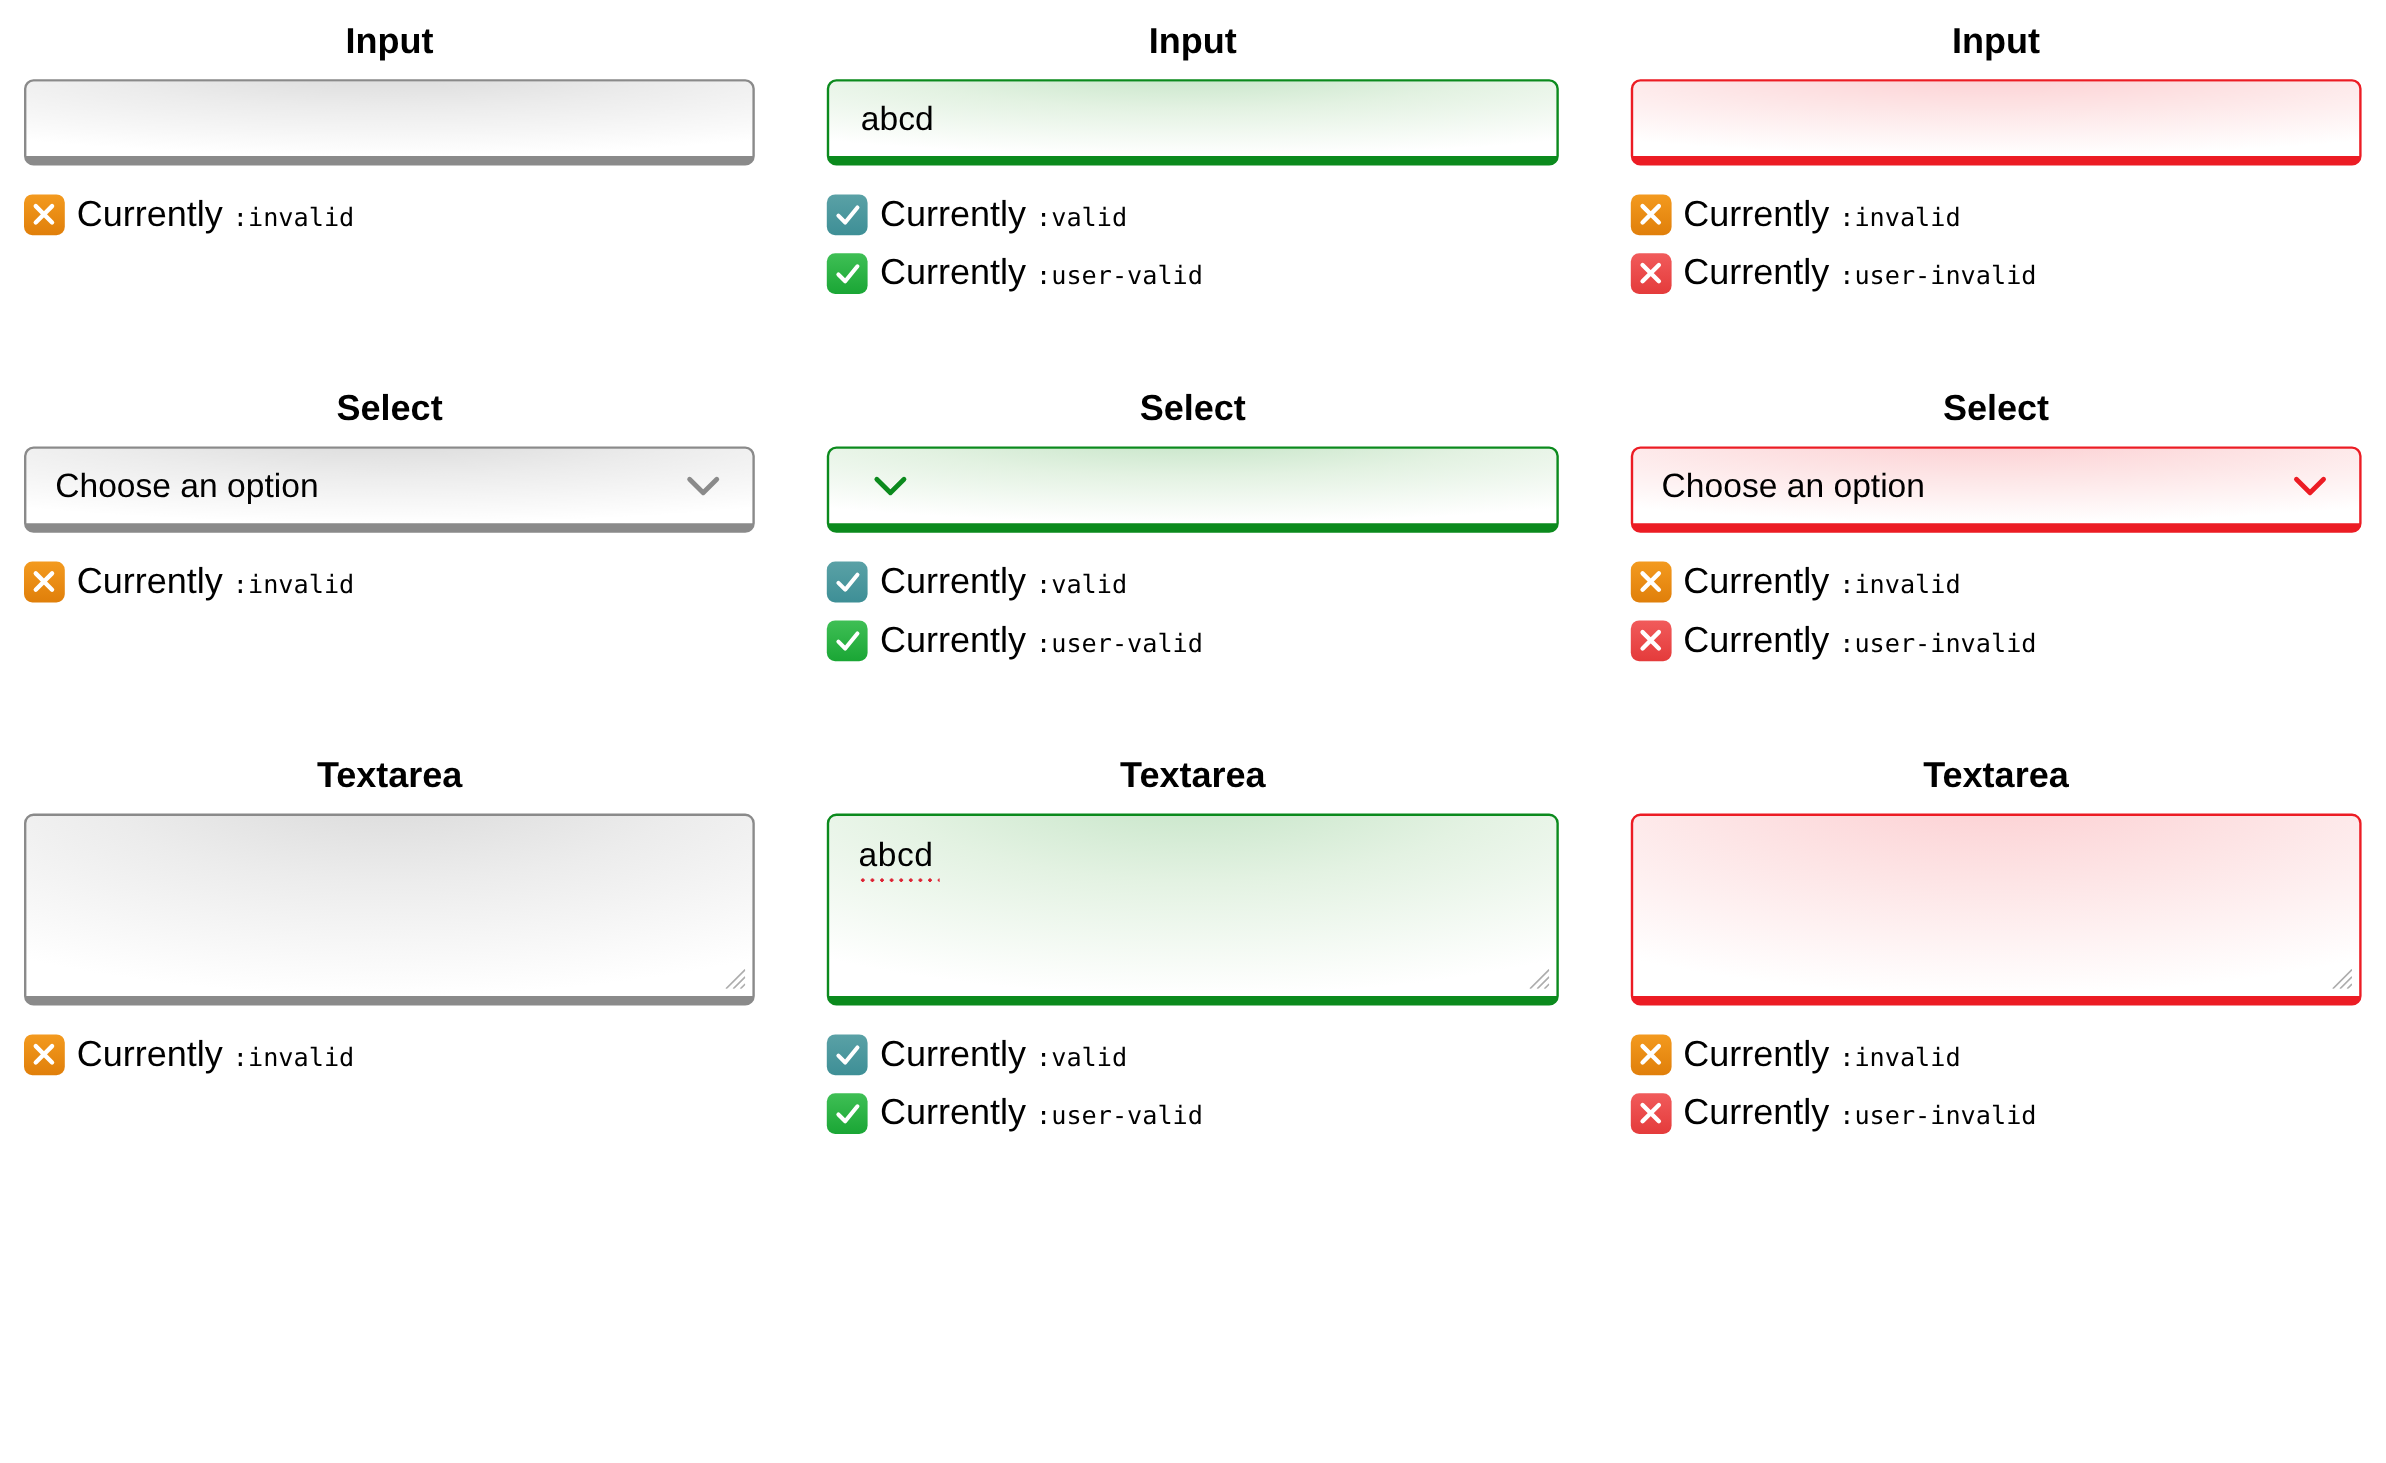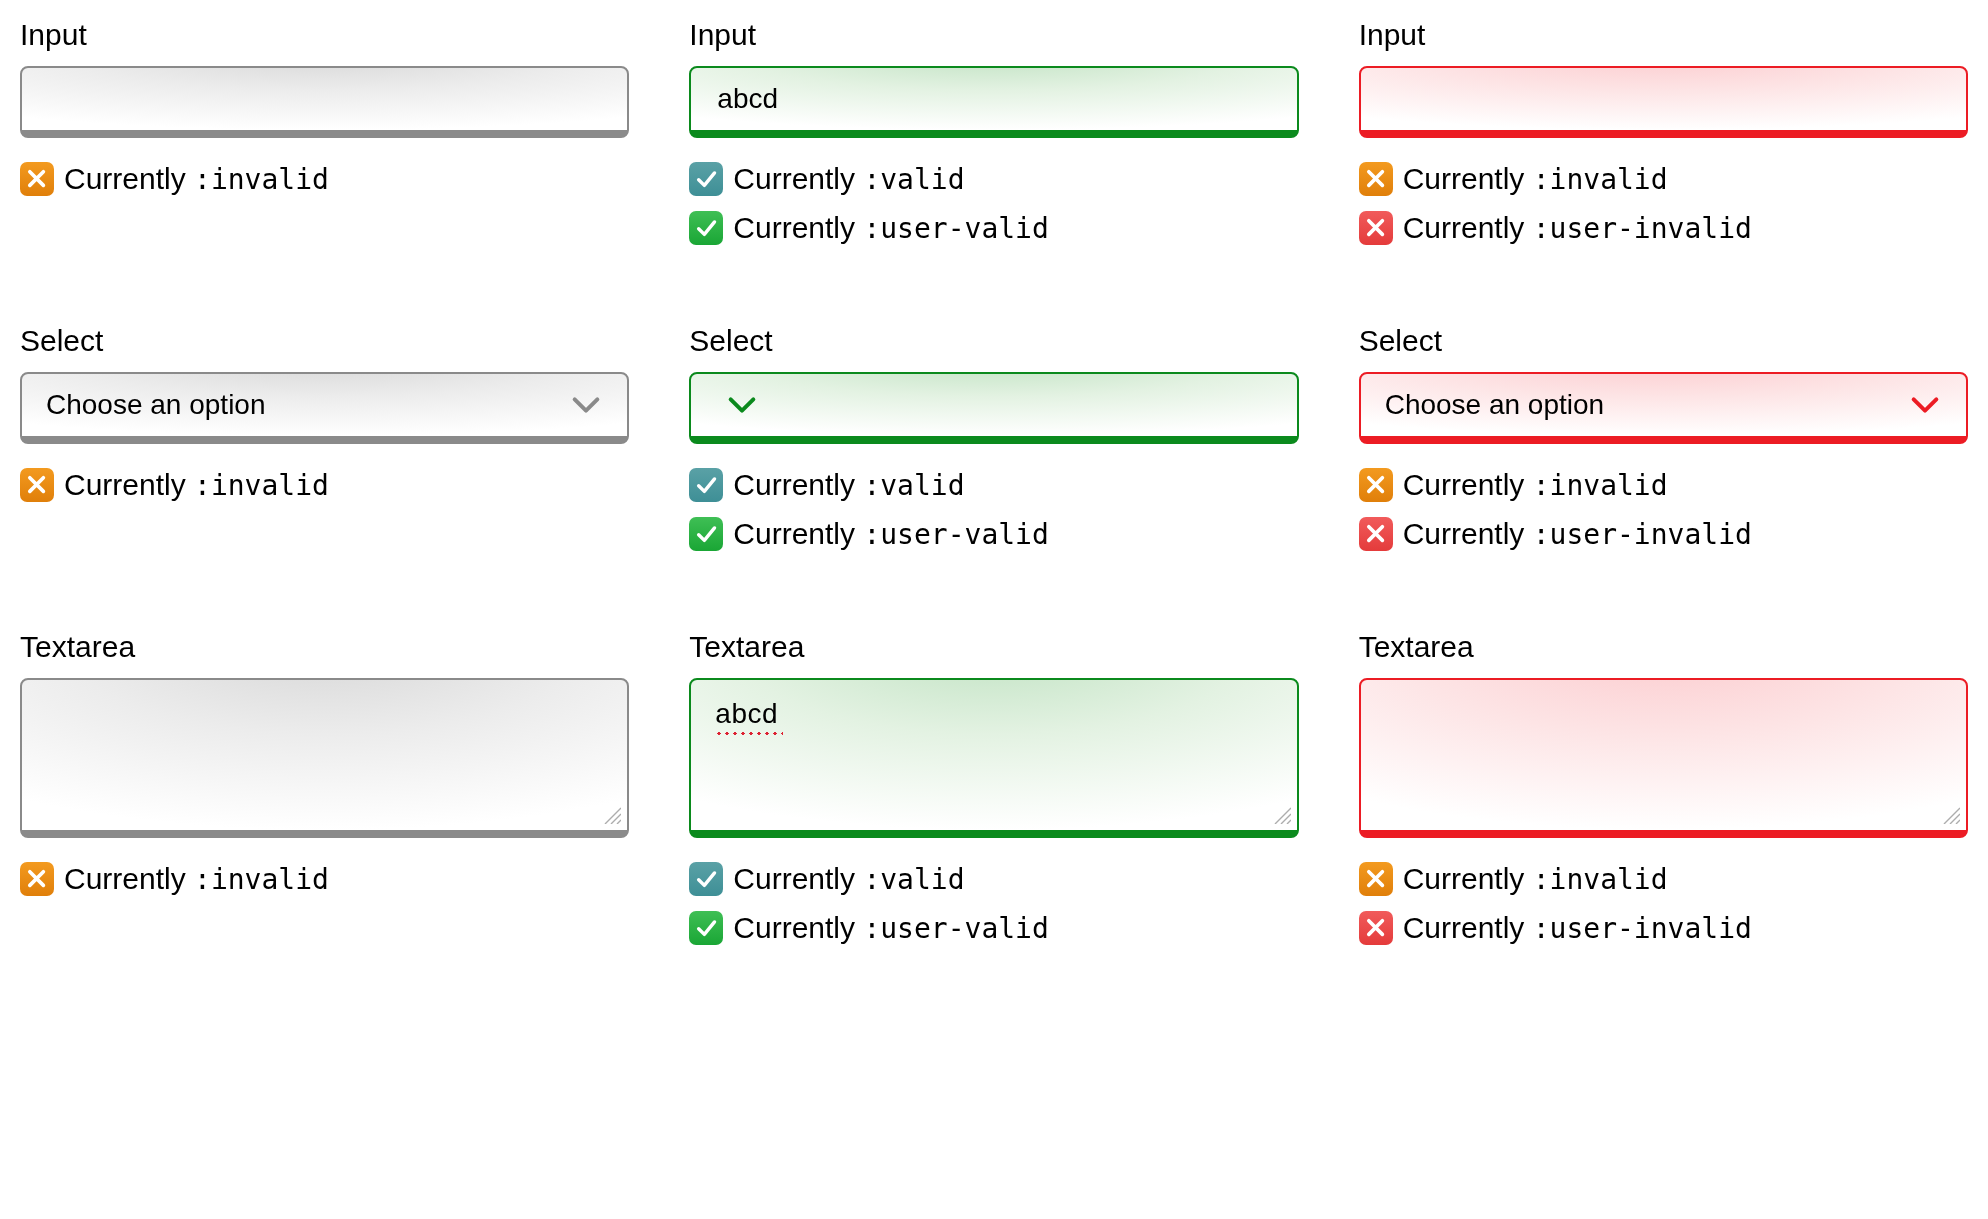--- a/index.html
+++ b/index.html
@@ -17,22 +17,23 @@
     padding:18px 20px 40px 20px;
   }
   .grid{
     display:grid;
     grid-template-columns:repeat(3,1fr);
     gap:70px 60px;
     max-width:1988px;
   }
   .cell{}
   .label{
-    font-weight:400;
+    font-weight:700;
     margin:0 0 14px 0;
+    text-align:center;
   }
   
   .field{
     position:relative;
     border-radius:8px;
     height:72px;
     display:flex;align-items:center;
     padding:16px 24px;
     border:2px solid;
     border-bottom-width:8px;
@@ -96,21 +97,21 @@
     width:34px;height:34px;border-radius:7px;display:flex;align-items:center;justify-content:center;flex:0 0 auto;
   }
   .badge svg{width:80%;height:80%;display:block;}
   .badge.orange{background:linear-gradient(#f39a1f,#e07f0a);}
   .badge.teal  {background:linear-gradient(#5aa1a6,#3e8f96);}
   .badge.green {background:linear-gradient(#3fbf55,#1aa635);}
   .badge.redb  {background:linear-gradient(#f15b5b,#e43b3b);}
   .status-text{}
   code.ps{
     font-family:ui-monospace,Menlo,Consolas,monospace;
-    font-size:28px;
+    font-size:21px;
     text-align:center;
   }
 </style>
 </head>
 <body>
 
 <div class="grid">
 
   <div class="cell">
     <p class="label">Input</p>

